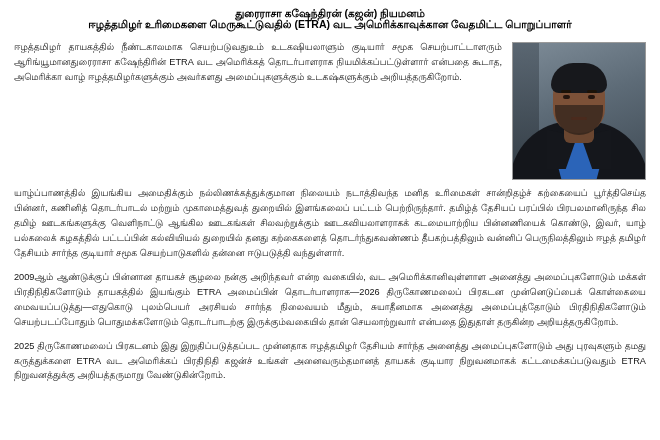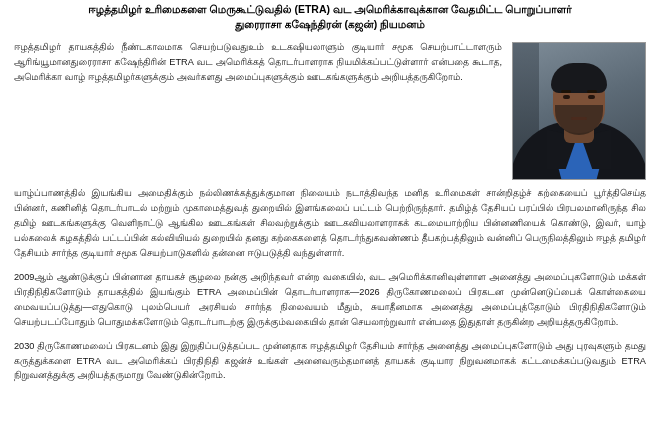--- a/index.html
+++ b/index.html
@@ -178,41 +178,41 @@
     display: block;
     clear: both;
   }
 </style>
 </head>
 <body>
 
 <div class="page">
 
   <div class="headline">
+    <span class="line line-2">துரைராசா கஷேந்திரன் (கஜன்) நியமனம்</span>
     <span class="line line-1">ஈழத்தமிழர் உரிமைகளை மெருகூட்டுவதில் (ETRA) வட அமெரிக்காவுக்கான வேதமிட்ட பொறுப்பாளர்</span>
-    <span class="line line-2">துரைராசா கஷேந்திரன் (கஜன்) நியமனம்</span>
   </div>
 
   <div class="photo-wrap">
     <div class="ph-bg"></div>
     <div class="ph-wall-edge"></div>
     <div class="ph-shoulders"></div>
     <div class="ph-shirt"></div>
     <div class="ph-collar-l"></div>
     <div class="ph-collar-r"></div>
     <div class="ph-neck"></div>
     <div class="ph-head"></div>
     <div class="ph-beard"></div>
     <div class="ph-hair"></div>
     <div class="ph-brow-l"></div>
     <div class="ph-brow-r"></div>
     <div class="ph-eye-l"></div>
     <div class="ph-eye-r"></div>
     <div class="ph-mouth"></div>
   </div>
 
-  <p class="body">ஈழத்தமிழர் தாயகத்தில் நீண்டகாலமாக செயற்படுவதுஉம் உடகஷியலாளும் குடியார் சமூக செயற்பாட்டாளரும் ஆரிங்யூமானதுரைராசா கஷேந்திரின் ETRA வட அமெரிக்கத் தொடர்பாளராக நியமிக்கப்பட்டுள்ளார் என்பதை கூடாத, அமெரிக்கா வாழ் ஈழத்தமிழர்களுக்கும் அவர்களது அமைப்புகளுக்கும் ஊடகங்களுக்கும் அறியத்தருகிறோம்.</p>
+  <p class="body">ஈழத்தமிழர் தாயகத்தில் நீண்டகாலமாக செயற்படுவதுஉம் உடகஷியலாளும் குடியார் சமூக செயற்பாட்டாளரும் ஆரிங்யூமானதுரைராசா கஷேந்திரின் ETRA வட அமெரிக்கத் தொடர்பாளராக நியமிக்கப்பட்டுள்ளார் என்பதை கூடாத, அமெரிக்கா வாழ் ஈழத்தமிழர்களுக்கும் அவர்களது அமைப்புகளுக்கும் உடகஷ்களுக்கும் அறியத்தருகிறோம்.</p>
   <div class="clearfix"></div>
   <p class="body">யாழ்ப்பாணத்தில் இயங்கிய அமைதிக்கும் நல்லிணக்கத்துக்குமான நிலையம் நடாத்திவந்த மனித உரிமைகள் சான்றிதழ்ச் கற்கையைப் பூர்த்திசெய்த பின்னர், கணினித் தொடர்பாடல் மற்றும் முகாமைத்துவத் துறையில் இளங்கலைப் பட்டம் பெற்றிருந்தார். தமிழ்த் தேசியப் பரப்பில் பிரபலமானிருந்த சில தமிழ் ஊடகங்களுக்கு வெளிநாட்டு ஆங்கில ஊடகங்கள் சிலவற்றுக்கும் ஊடகவியலாளராகக் கடமையாற்றிய பின்னணியைக் கொண்டு, இவர், யாழ் பல்கலைக் கழகத்தில் பட்டப்பின் கல்வியியல் துறையில் தனது கற்கைகளைத் தொடர்ந்துகவண்ணம் தீபகற்பத்திலும் வன்னிப் பெருநிலத்திலும் ஈழத் தமிழர் தேசியம் சார்ந்த குடியார் சமூக செயற்பாடுகளில் தன்னை ஈடுபடுத்தி வந்துள்ளார்.</p>
   <p class="body">2009ஆம் ஆண்டுக்குப் பின்னான தாயகச் சூழலை நன்கு அறிந்தவர் என்ற வகையில், வட அமெரிக்கானிவுள்ளாள அனைத்து அமைப்புகளோடும் மக்கள் பிரதிநிதிகளோடும் தாயகத்தில் இயங்கும் ETRA அமைப்பின் தொடர்பாளராக—2026 திருகோணமலைப் பிரகடன முன்னெடுப்பைக் கொள்கையை மைவயப்படுத்து—எதுகொடு புலம்பெயர் அரசியல் சார்ந்த நிலைவயம் மீதும், சுயாதீனமாக அனைத்து அமைப்புத்தோடும் பிரதிநிதிகளோடும் செயற்படப்போதும் பொதுமக்களோடும் தொடர்பாடற்கு இருக்கும்வகையில் தான் செயலாற்றுவார் என்பதை இதுதாள் தருகின்ற அறியத்தருகிறோம்.</p>
-  <p class="body">2030 திருகோணமலைப் பிரகடனம் இது இறுதிப்படுத்தப்பட முன்னதாக ஈழத்தமிழர் தேசியம் சார்ந்த அனைத்து அமைப்புகளோடும் அது புரவுகளும் தமது கருத்துக்களை ETRA வட அமெரிக்கப் பிரதிநிதி கஜன்ச் உங்கள் அனைவரும்தமானத் தாயகக் குடியார நிறுவனமாகக் கட்டமைக்கப்படுவதும் ETRA நிறுவனத்துக்கு அறியத்தருமாறு வேண்டுகின்றோம்.</p>
+  <p class="body">2025 திருகோணமலைப் பிரகடனம் இது இறுதிப்படுத்தப்பட முன்னதாக ஈழத்தமிழர் தேசியம் சார்ந்த அனைத்து அமைப்புகளோடும் அது புரவுகளும் தமது கருத்துக்களை ETRA வட அமெரிக்கப் பிரதிநிதி கஜன்ச் உங்கள் அனைவரும்தமானத் தாயகக் குடியார நிறுவனமாகக் கட்டமைக்கப்படுவதும் ETRA நிறுவனத்துக்கு அறியத்தருமாறு வேண்டுகின்றோம்.</p>
 
 </div>
 
 </body></html>

